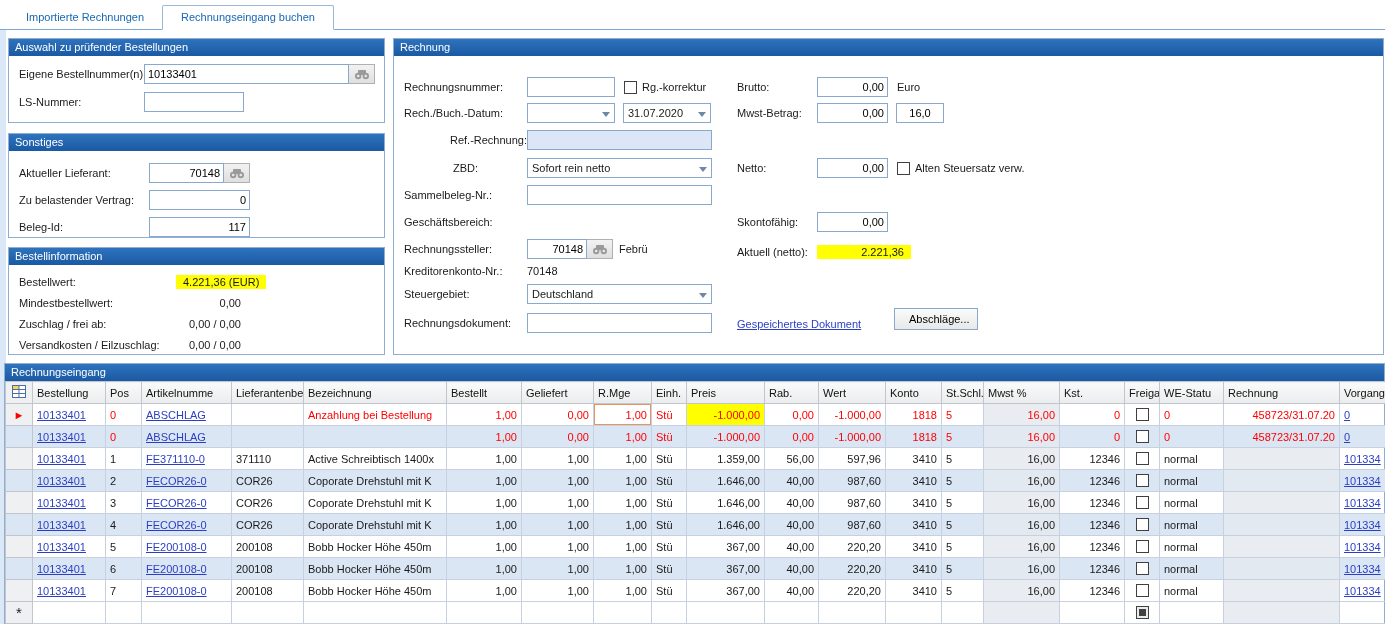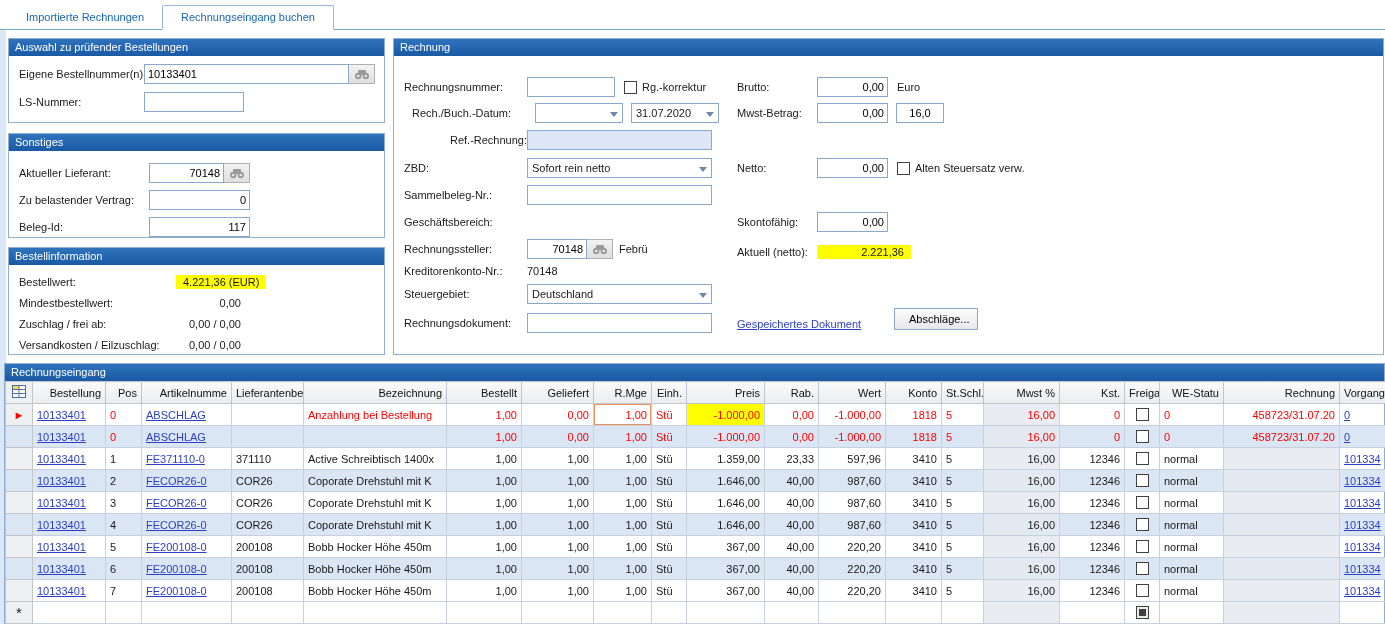--- a/index.html
+++ b/index.html
@@ -42,21 +42,21 @@
   .hl { background:#ffff00; padding:1px 7px; }
   .link { color:#2b3fc4; text-decoration:underline; cursor:pointer; }
   .btn { height:22px; padding:0 14px; border:1px solid #8aa8cc; background:linear-gradient(#fbfbfb,#e8e8ea);
          font:11px "Liberation Sans",sans-serif; cursor:pointer; }
   .static { white-space:nowrap; }
 
   
   table { border-collapse:collapse; table-layout:fixed; width:1381px; }
   th, td { border:1px solid #c6d0de; height:22px; padding:0 4px; overflow:hidden;
            white-space:nowrap; font-weight:normal; }
-  thead th { background:linear-gradient(#fafafa,#ebecee); border-color:#c2c6cc; text-align:right; color:#111; }
+  thead th { background:linear-gradient(#fafafa,#ebecee); border-color:#c2c6cc; text-align:left; color:#111; }
   td.selcol, th.selcol { background:#eef0f1; border-color:#c2c6cc; text-align:center; color:#222; padding:0; }
   tr.alt td { background:#dbe6f4; }
   tr.red td { color:#f00; }
   td.al { text-align:left; } td.ar { text-align:right; }
   td.gray { background:#e9edf1; }
   tr.alt td.gray { background:#e2e9f1; }
   td.edit { background:#fff; }
   td.editActive { background:#fff; box-shadow:inset 0 0 0 1px #e8955f; }
   td.yellow { background:#ffff00; }
   td .cbx { vertical-align:middle; }
@@ -149,37 +149,37 @@
 <div class="panel" id="panel-rechnung">
   <div class="panel-title">Rechnung</div>
   <div class="pbody">
     <div class="frow" style="left:10px;top:21px;">
       <span class="lbl" style="width:123px;">Rechnungsnummer:</span>
       <input class="tb" style="width: 88px;" value="">
       <span style="width:9px;"></span>
       <span class="cbx"></span>
       <span style="margin-left:5px;">Rg.-korrektur</span>
     </div>
-    <div class="frow" style="left:18px;top:47px;">
+    <div class="frow" style="left:10px;top:47px;">
       <span class="lbl" style="width:123px;">Rech./Buch.-Datum:</span>
       <span class="dd" style="width:88px;">
           <span></span>
           <span class="arr"></span>
         </span>
       <span style="width:8px;"></span>
       <span class="dd" style="width:88px;">
           <span>31.07.2020</span>
           <span class="arr"></span>
         </span>
     </div>
     <div class="frow" style="left:10px;top:74px;">
       <span class="lbl" style="width:123px;text-align:right;">Ref.-Rechnung:</span>
       <input class="tb ro" style="width: 185px;" readonly="" value="">
     </div>
-    <div class="frow" style="left:10px;top:102px;">
+    <div class="frow" style="left:10px;top:102px;text-align:center;">
       <span class="lbl" style="width:123px;">ZBD:</span>
       <span class="dd" style="width:185px;">
           <span>Sofort rein netto</span>
           <span class="arr"></span>
         </span>
     </div>
     <div class="frow" style="left:10px;top:129px;">
       <span class="lbl" style="width:123px;">Sammelbeleg-Nr.:</span>
       <input class="tb" style="width: 185px;" value="">
     </div>
@@ -358,21 +358,21 @@
           <td class="al"><a class="link">10133401</a></td>
           <td class="al">1</td>
           <td class="al"><a class="link">FE371110-0</a></td>
           <td class="al">371110</td>
           <td class="al">Active Schreibtisch 1400x</td>
           <td class="ar">1,00</td>
           <td class="ar">1,00</td>
           <td class="ar edit">1,00</td>
           <td class="al">Stü</td>
           <td class="ar">1.359,00</td>
-          <td class="ar">23,33</td>
+          <td class="ar">56,00</td>
           <td class="ar">597,96</td>
           <td class="ar">3410</td>
           <td class="al">5</td>
           <td class="ar gray">16,00</td>
           <td class="ar">12346</td>
           <td style="text-align: center;"><span class="cbx"></span></td>
           <td class="al">normal</td>
           <td class="ar gray"></td>
           <td class="al"><a class="link">101334</a></td>
         </tr>

